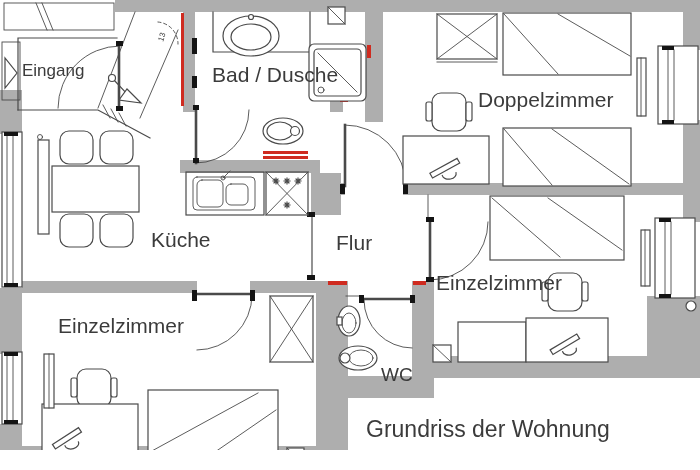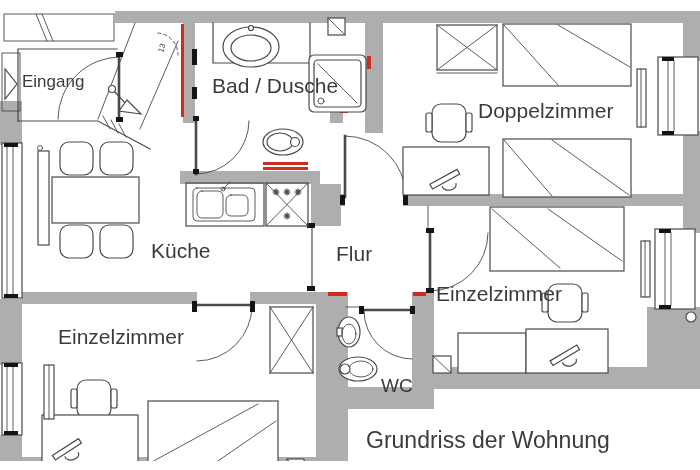--- a/index.html
+++ b/index.html
@@ -1,16 +1,16 @@
 <!DOCTYPE html>
 <html style="--wall: #aeaeae; --line: #4a4a4a; --jamb: #141414; --accent: #cf2b20; --text: #3b3b3b; --bg: #ffffff;"><head>
 <meta charset="utf-8">
 <style>
   html,body{margin:0;padding:0;background:#fff;}
-  .stage{width:700px;height:450px;position:relative;background:var(--bg,#fff);overflow:hidden;margin-top:11px;}
+  .stage{width:700px;height:450px;position:relative;background:var(--bg,#fff);overflow:hidden;}
   svg{display:block;}
   .wall{fill:var(--wall,#aeaeae);}
   .ln{stroke:var(--line,#4a4a4a);stroke-width:1.2;fill:none;stroke-linecap:square;}
   .lnf{stroke:var(--line,#4a4a4a);stroke-width:1.2;fill:#fff;}
   .thick{stroke-width:2.6;}
   .thin{stroke-width:0.9;}
   .jamb{fill:var(--jamb,#141414);}
   .red{fill:var(--accent,#cf2b20);}
   .dash{stroke-dasharray:3,3;}
   text{fill:var(--text,#3b3b3b);font-family:"Liberation Sans",sans-serif;}

